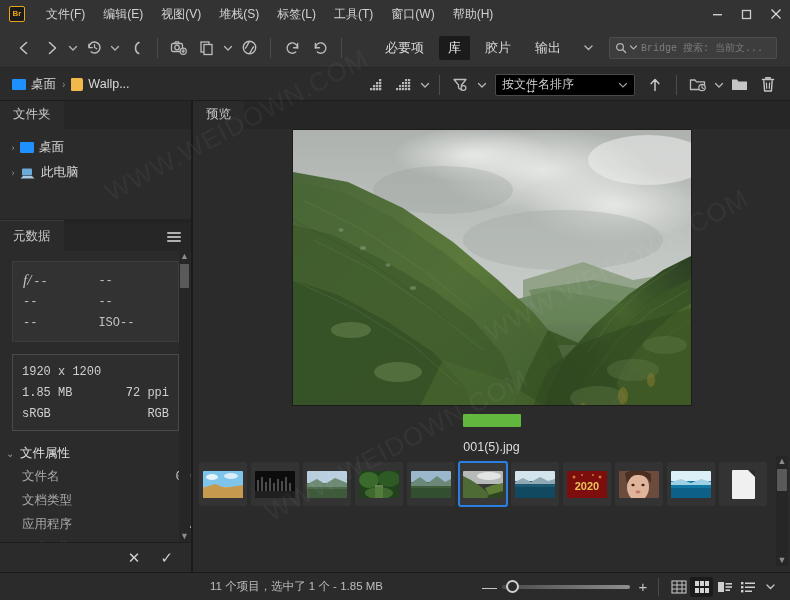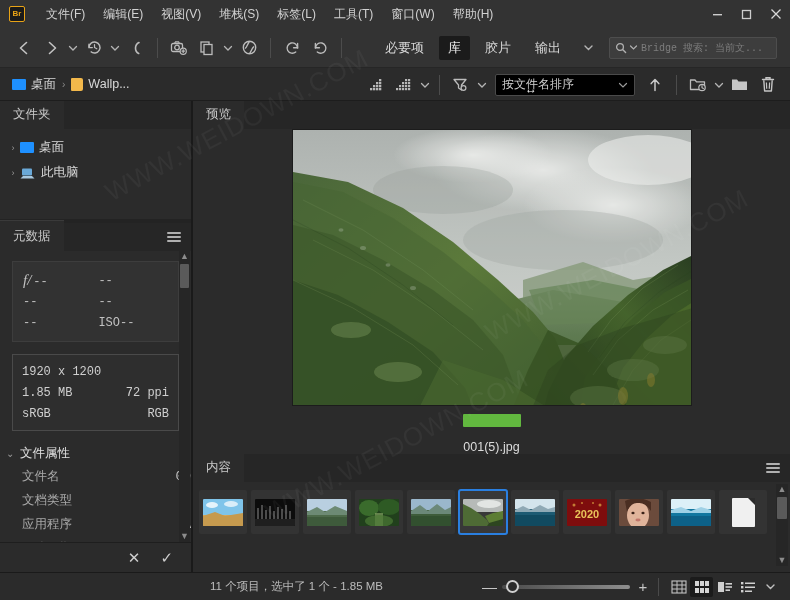--- a/index.html
+++ b/index.html
@@ -645,30 +645,20 @@
           </div>
 
           <div class="label-wrap">
             <div class="label-bar" style="background: rgb(98, 184, 63);"></div>
             <div class="label-name">001(5).jpg</div>
           </div>
         </div>
       </div>
 
       <div class="contentpanel">
-        <div class="panel-tabs">
-          <div class="ptab">内容</div>
-          <div class="ptab-filler">
-            <span class="hamburger">
-                <i></i>
-                <i></i>
-                <i></i>
-              </span>
-          </div>
-        </div>
 
         <div class="thumbstrip">
           <div class="thumb">
             <div class="thumb-img">
               <svg width="40" height="27" viewBox="0 0 40 27" preserveAspectRatio="none">
                 <rect width="40" height="16" fill="#7fc4ea"></rect>
                   <rect y="16" width="40" height="11" fill="#d9a95c"></rect>
                 <ellipse cx="9" cy="6" rx="6" ry="3" fill="#ffffff" opacity="0.8"></ellipse>
                   <ellipse cx="28" cy="5" rx="7" ry="3" fill="#ffffff" opacity="0.7"></ellipse>
                 <path d="M0 17 L12 13 L22 17 L40 14 L40 27 L0 27 Z" fill="#c69a4e"></path>

